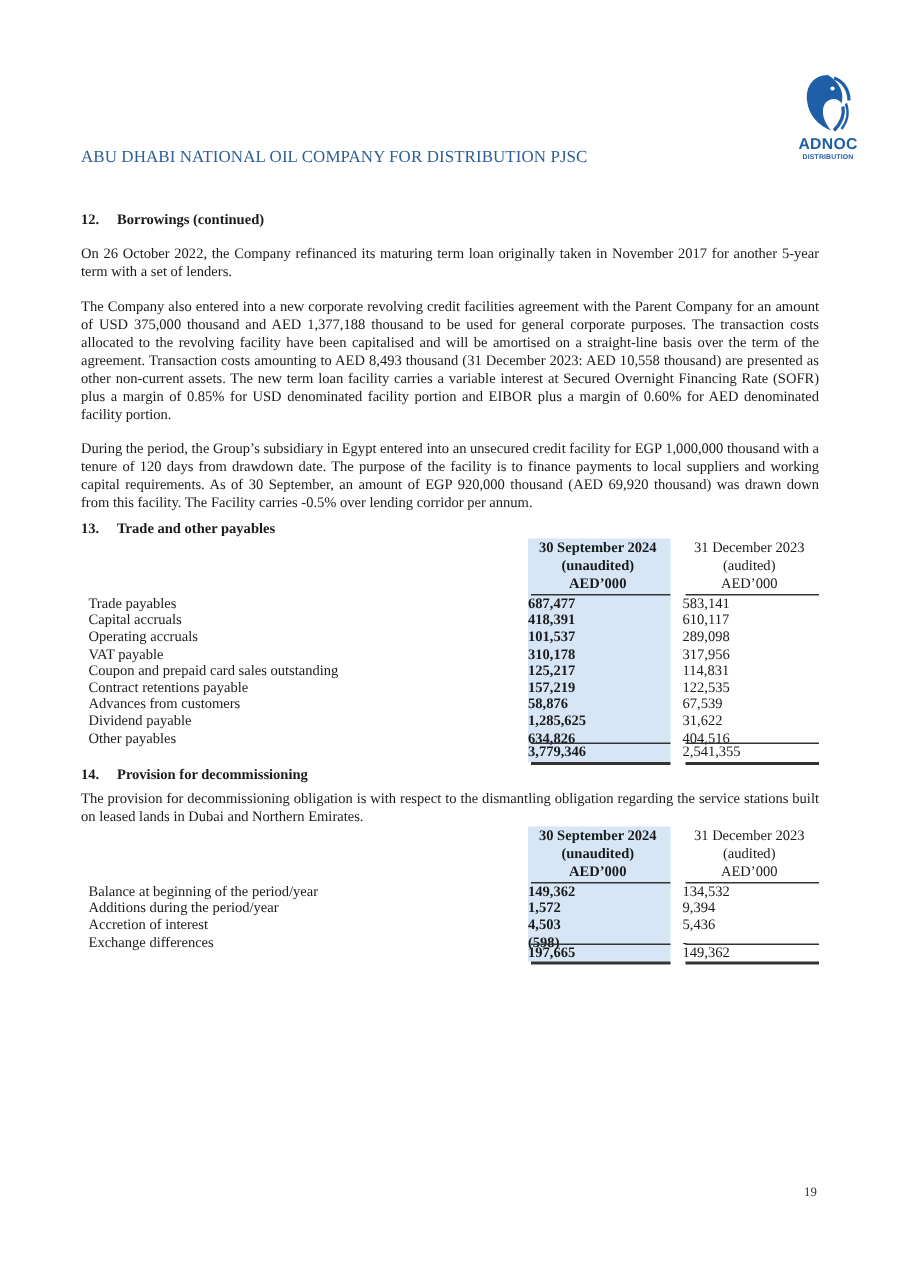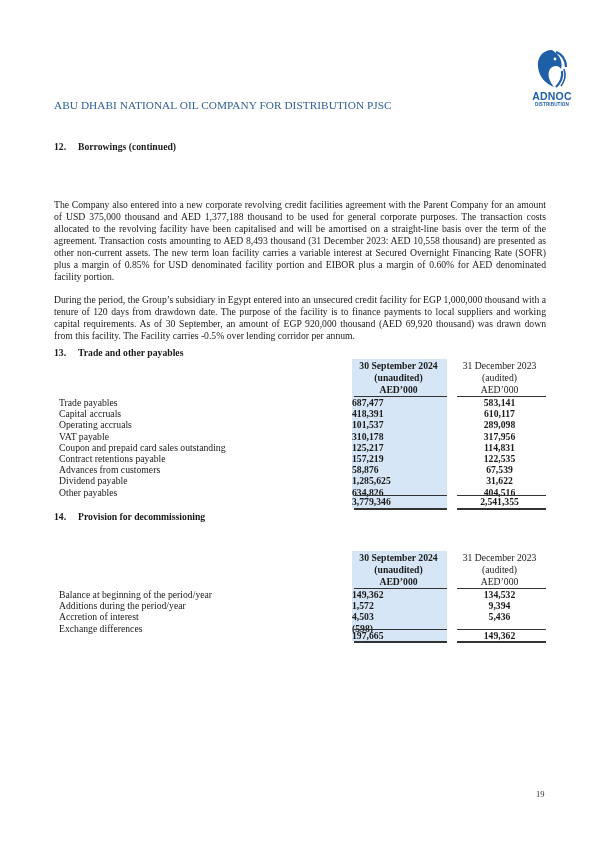--- a/index.html
+++ b/index.html
@@ -19,21 +19,21 @@
     .para { position: absolute; left: 54px; width: 492px; font-size: 9.7px; line-height: 12px;
       text-align: justify; }
     .table { position: absolute; left: 54px; width: 492px; font-size: 9.7px; }
     .col1bg { position: absolute; left: 298px; width: 95px; background: #d6e6f6; }
     .hdr { position: absolute; text-align: center; line-height: 12.2px; }
     .hdr.c1 { left: 298px; width: 93px; font-weight: bold; }
     .hdr.c2 { left: 401px; width: 89px; }
     .row { position: absolute; left: 0; width: 492px; height: 11.5px; line-height: 11.5px; }
     .row .lab { position: absolute; left: 5px; }
     .row .v1 { position: absolute; left: 298px; width: 93px; text-align: left; font-weight: bold; }
-    .row .v2 { position: absolute; left: 401px; width: 89px; text-align: center; font-weight: bold; }
+    .row .v2 { position: absolute; left: 401px; width: 89px; text-align: left; }
     .line { position: absolute; height: 0; border-top: 1px solid #333; }
     .line.thick { border-top: 2.2px solid #333; }
     .pagenum { position: absolute; left: 536px; top: 789px; font-size: 8.5px; color: #333; }
   </style>
 </head>
 <body>
 
 <div class="page">
 
   <div class="logo">
@@ -46,20 +46,21 @@
     </svg>
     <div class="brand">ADNOC</div>
     <div class="sub">DISTRIBUTION</div>
   </div>
 
   <div class="company">ABU DHABI NATIONAL OIL COMPANY FOR DISTRIBUTION PJSC</div>
 
   <div class="sec-head" style="top:141px;">
     <span class="num">12.</span><span>Borrowings (continued)</span>
   </div>
+  <div class="para" style="top:164px;">On 26 October 2022, the Company refinanced its maturing term loan originally taken in November 2017 for another 5-year term with a set of lenders.</div>
   <div class="para" style="top:199px;">The Company also entered into a new corporate revolving credit facilities agreement with the Parent Company for an amount of USD 375,000 thousand and AED 1,377,188 thousand to be used for general corporate purposes. The transaction costs allocated to the revolving facility have been capitalised and will be amortised on a straight-line basis over the term of the agreement. Transaction costs amounting to AED 8,493 thousand (31 December 2023: AED 10,558 thousand) are presented as other non-current assets. The new term loan facility carries a variable interest at Secured Overnight Financing Rate (SOFR) plus a margin of 0.85% for USD denominated facility portion and EIBOR plus a margin of 0.60% for AED denominated facility portion.</div>
   <div class="para" style="top:294px;">During the period, the Group’s subsidiary in Egypt entered into an unsecured credit facility for EGP 1,000,000 thousand with a tenure of 120 days from drawdown date. The purpose of the facility is to finance payments to local suppliers and working capital requirements. As of 30 September, an amount of EGP 920,000 thousand (AED 69,920 thousand) was drawn down from this facility. The Facility carries -0.5% over lending corridor per annum.</div>
 
   <div class="sec-head" style="top:347px;">
     <span class="num">13.</span><span>Trade and other payables</span>
   </div>
 
   <div class="table" style="top:359px; height:150px;">
     <div class="col1bg" style="top:0; height:149px;"></div>
     <div class="hdr c1" style="top:1px;">
@@ -129,20 +130,21 @@
       <span class="v1">3,779,346</span>
       <span class="v2">2,541,355</span>
     </div>
     <div class="line thick" style="top:149px; left:300px; width:93px;"></div>
     <div class="line thick" style="top:149px; left:403px; width:89px;"></div>
   </div>
 
   <div class="sec-head" style="top:511px;">
     <span class="num">14.</span><span>Provision for decommissioning</span>
   </div>
+  <div class="para" style="top:527px;">The provision for decommissioning obligation is with respect to the dismantling obligation regarding the service stations built on leased lands in Dubai and Northern Emirates.</div>
 
   <div class="table" style="top:551px; height:92px;">
     <div class="col1bg" style="top:0; height:90px;"></div>
     <div class="hdr c1" style="top:1px;">
       <div>30 September 2024</div>
       <div>(unaudited)</div>
       <div>AED’000</div>
     </div>
     <div class="hdr c2" style="top:1px;">
       <div>31 December 2023</div>

